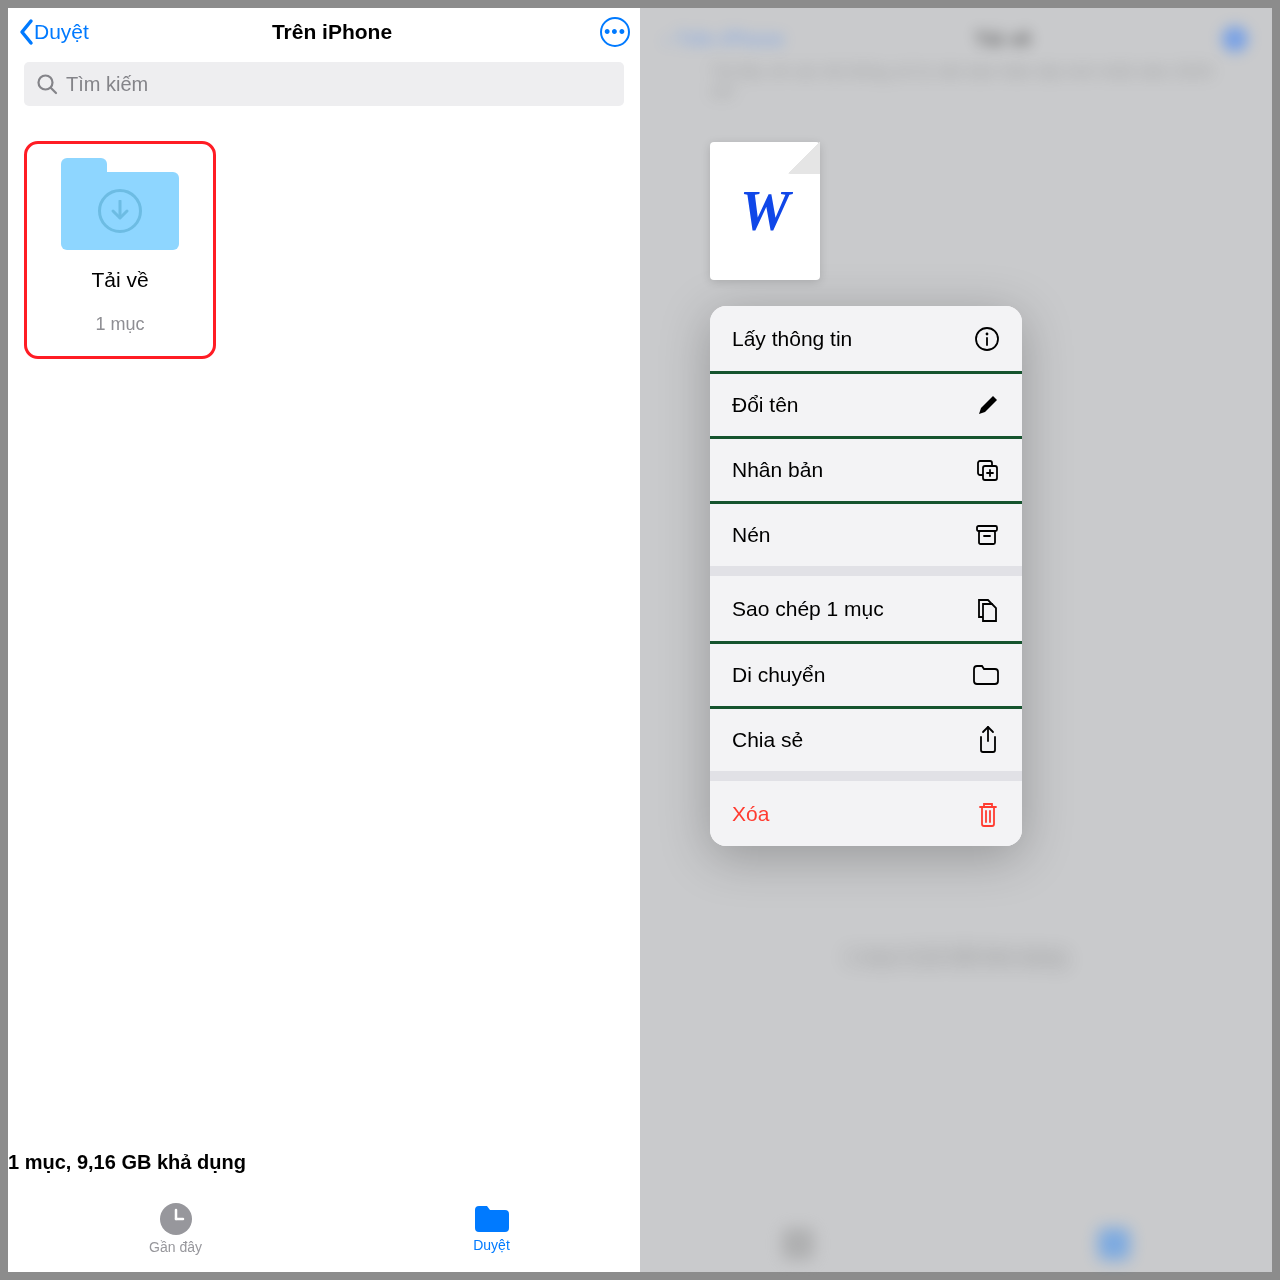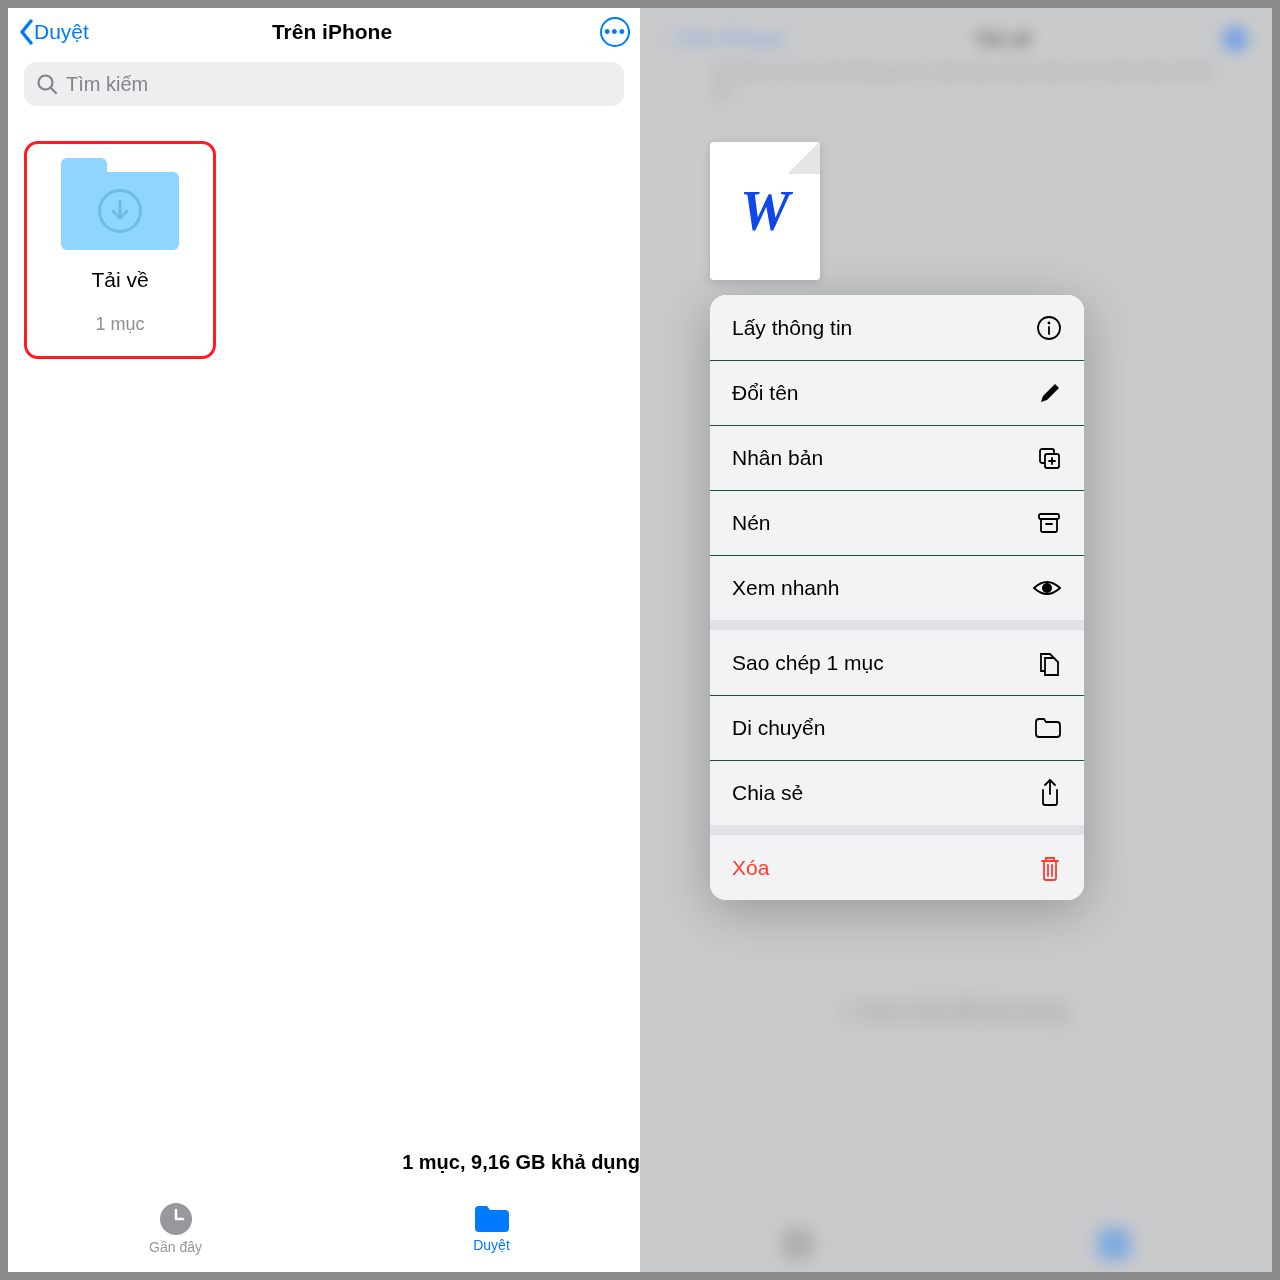--- a/index.html
+++ b/index.html
@@ -6,50 +6,50 @@
   body { width: 1280px; height: 1280px; background: #8c8c8c; display: flex; overflow: hidden; }
   .panel { position: relative; height: 100%; }
   .left { width: 640px; background: #ffffff; display: flex; flex-direction: column; border-left: 8px solid #8c8c8c; border-top: 8px solid #8c8c8c; border-bottom: 8px solid #8c8c8c; }
   .right { width: 640px; background: #c9cacc; display: flex; flex-direction: column; border-right: 8px solid #8c8c8c; border-top: 8px solid #8c8c8c; border-bottom: 8px solid #8c8c8c; position: relative; }
   .nav { display: flex; align-items: center; height: 48px; padding: 0 10px; position: relative; }
   .back { display: flex; align-items: center; color: #007aff; font-size: 21px; cursor: pointer; }
   .back svg { margin-right: -2px; }
   .title { position: absolute; left: 16px; right: 0; text-align: center; font-size: 21px; font-weight: 600; color: #000; pointer-events: none; }
   .more-btn { margin-left: auto; width: 30px; height: 30px; border: 2px solid #007aff; border-radius: 50%; display: flex; align-items: center; justify-content: center; cursor: pointer; }
   .more-btn span { color: #007aff; font-size: 18px; line-height: 0; letter-spacing: 1px; }
-  .search { margin: 6px 16px 5px 16px; background: #eeeef0; border-radius: 12px; height: 44px; display: flex; align-items: center; padding: 0 12px; }
+  .search { margin: 6px 16px 5px 16px; background: #eeeef0; border-radius: 5px; height: 44px; display: flex; align-items: center; padding: 0 12px; }
   .search svg { flex-shrink: 0; }
   .search-text { color: #848489; font-size: 20px; margin-left: 8px; }
   .content { flex: 1; padding: 30px 16px 0 16px; position: relative; }
   .folder { width: 192px; height: 218px; border: 3px solid #ff1c24; border-radius: 14px; display: flex; flex-direction: column; align-items: center; padding-top: 14px; cursor: pointer; }
   .folder-icon { width: 118px; height: 92px; position: relative; }
   .folder-body { position: absolute; bottom: 0; left: 0; right: 0; height: 78px; background: #8ed6ff; border-radius: 6px; }
   .folder-tab { position: absolute; top: 0; left: 0; width: 46px; height: 20px; background: #8ed6ff; border-radius: 6px 6px 0 0; }
   .folder-circle { position: absolute; top: 50%; left: 50%; transform: translate(-50%, -50%); width: 44px; height: 44px; border: 3px solid #6dbce3; border-radius: 50%; display: flex; align-items: center; justify-content: center; }
   .folder-name { margin-top: 18px; font-size: 21px; color: #000; }
   .folder-sub { margin-top: 22px; font-size: 18px; color: #8e8e93; }
-  .footer-info { text-align: right; font-size: 20px; font-weight: 600; color: #000; padding: 20px 0 10px 0; }
+  .footer-info { text-align: left; font-size: 20px; font-weight: 600; color: #000; padding: 20px 0 10px 0; }
   .tabbar { display: flex; height: 88px; border-top: none; }
   .tab { flex: 1; display: flex; flex-direction: column; align-items: center; justify-content: center; cursor: pointer; gap: 3px; margin-left: 19px; }
   .tab-label { font-size: 14px; }
   .tab.inactive .tab-label { color: #97979c; }
   .tab.active .tab-label { color: #007aff; }
 
   
   .blurred-header { filter: blur(7px); opacity: 0.5; display: flex; align-items: center; justify-content: space-between; padding: 18px 24px 10px 24px; }
   .bh-left { color: #2a7aff; font-size: 20px; }
   .bh-title { color: #000; font-size: 20px; font-weight: 600; }
   .bh-right { width: 26px; height: 26px; background: #2a7aff; border-radius: 50%; }
   .blurred-text { filter: blur(8px); opacity: 0.35; color: #444; font-size: 17px; padding: 0 38px 0 70px; }
   .word-icon { width: 110px; height: 138px; background: #fff; border-radius: 4px; position: relative; margin: 40px 0 0 70px; box-shadow: 0 2px 10px rgba(0,0,0,0.15); }
   .word-icon::before { content: ""; position: absolute; top: 0; right: 0; width: 32px; height: 32px; background: linear-gradient(135deg, transparent 50%, #e5e5e5 50%); border-bottom-left-radius: 2px; }
   .word-w { position: absolute; top: 50%; left: 50%; transform: translate(-50%, -50%); font-family: "Times New Roman", serif; font-style: italic; font-weight: bold; font-size: 56px; color: #1047e8; }
-  .menu { width: 374px; margin: 15px 0 0 70px; background: #f3f3f5; border-radius: 16px; overflow: hidden; box-shadow: 0 10px 50px rgba(0,0,0,0.25); }
+  .menu { width: 312px; margin: 26px 0 0 70px; background: #f3f3f5; border-radius: 16px; overflow: hidden; box-shadow: 0 10px 50px rgba(0,0,0,0.25); }
   .menu-item { display: flex; align-items: center; justify-content: space-between; padding: 0 22px; height: 65px; font-size: 21px; color: #000; cursor: pointer; background: #f3f3f5; }
-  .menu-item + .menu-item { border-top: 1px solid #14532d; }
+  .menu-item + .menu-item { border-top: 3px solid #14532d; }
   .menu-sep { height: 10px; background: #e1e1e6; }
   .menu-item.danger { color: #ff3b30; border-radius: 6px; }
   .menu-item.danger svg { stroke: #ff3b30; }
   .menu-icon { flex-shrink: 0; }
 
   .blurred-footer-text { filter: blur(10px); opacity: 0.35; color: #222; text-align: center; font-size: 19px; font-weight: 600; margin-top: 100px; }
   .blurred-tabs { position: absolute; bottom: 12px; left: 0; right: 0; display: flex; justify-content: space-around; filter: blur(8px); opacity: 0.4; }
   .blurred-tabs div { width: 32px; height: 32px; background: #888; border-radius: 6px; }
   .blurred-tabs div.active { background: #0a7aff; }
 </style>
@@ -149,27 +149,20 @@
         </svg>
     </div>
     <div class="menu-item">
       <span>Nén</span>
       <svg class="menu-icon" width="26" height="26" viewBox="0 0 26 26">
           <rect x="3" y="4" width="20" height="5" rx="1.5" stroke="#000" stroke-width="1.8" fill="none"></rect>
           <rect x="5" y="9" width="16" height="13" rx="1.5" stroke="#000" stroke-width="1.8" fill="none"></rect>
           <line x1="10" y1="14" x2="16" y2="14" stroke="#000" stroke-width="1.8" stroke-linecap="round"></line>
         </svg>
     </div>
-    <div class="menu-item">
-      <span>Xem nhanh</span>
-      <svg class="menu-icon" width="30" height="20" viewBox="0 0 30 20">
-          <path d="M2 10 Q15 -2 28 10 Q15 22 2 10 Z" stroke="#000" stroke-width="1.8" fill="none"></path>
-          <circle cx="15" cy="10" r="5" fill="#000"></circle>
-        </svg>
-    </div>
     <div class="menu-sep"></div>
     <div class="menu-item">
       <span>Sao chép 1 mục</span>
       <svg class="menu-icon" width="26" height="28" viewBox="0 0 26 28">
           <path d="M5 5 L14 5 L18 9 L18 22 L5 22 Z" stroke="#000" stroke-width="1.8" fill="none"></path>
           <path d="M9 9 L18 9 L22 13 L22 26 L9 26 Z" stroke="#000" stroke-width="1.8" fill="#f3f3f5"></path>
         </svg>
     </div>
     <div class="menu-item">
       <span>Di chuyển</span>

